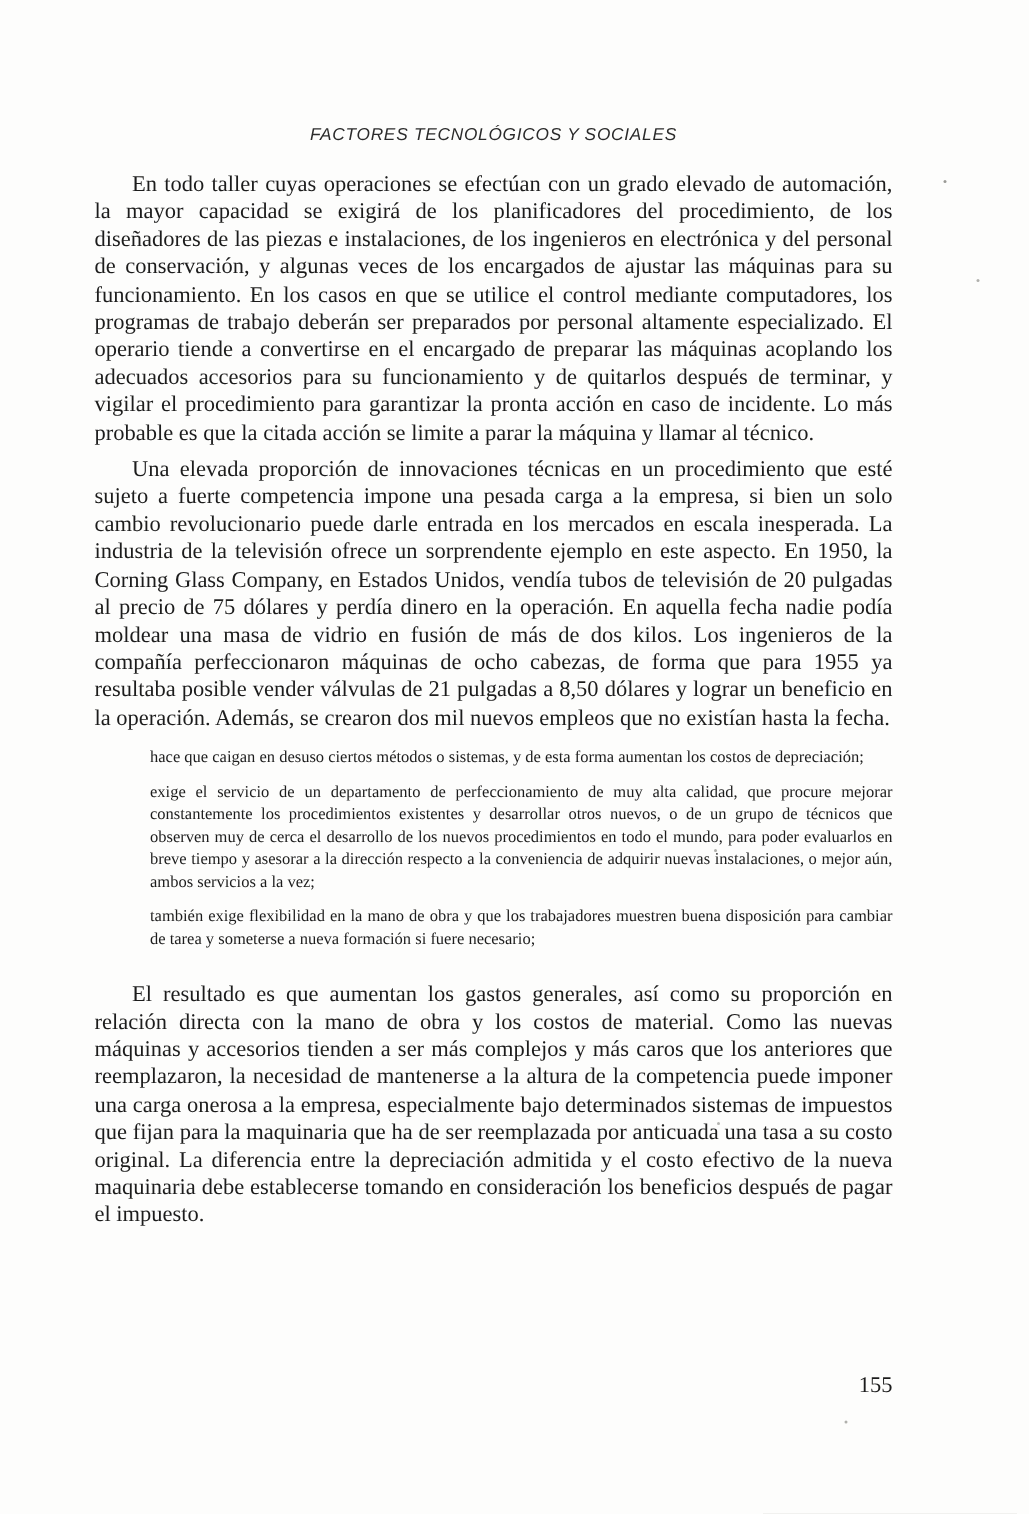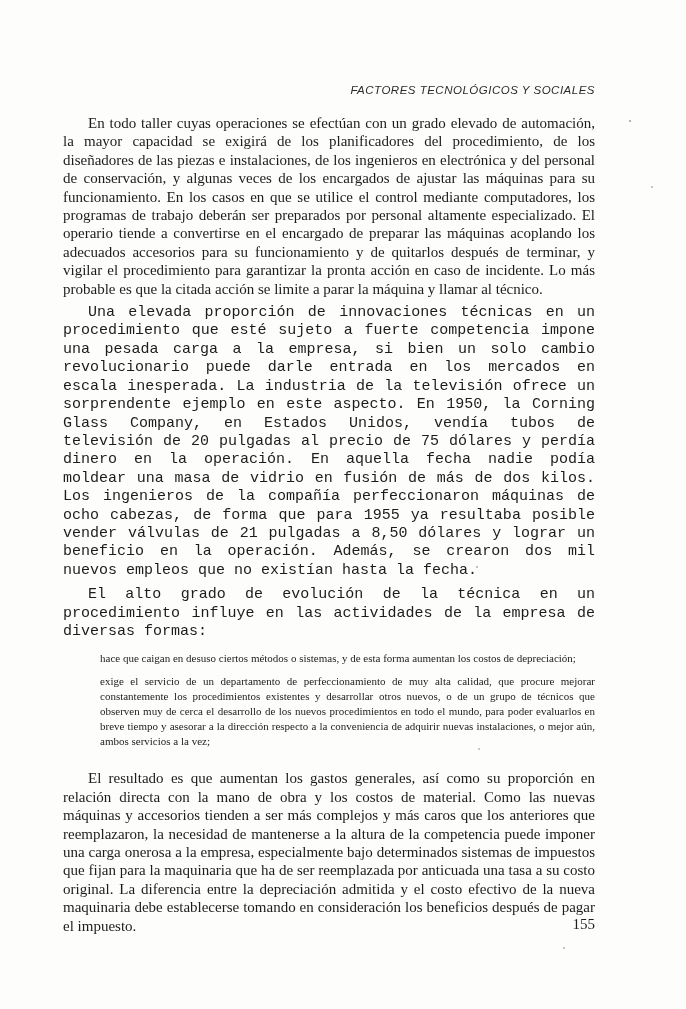--- a/index.html
+++ b/index.html
@@ -21,37 +21,36 @@
     position: absolute;
     left: 63px;
     top: 84px;
     width: 532px;
   }
   .running-header {
     font-family: "Liberation Sans", sans-serif;
     font-style: italic;
     font-size: 11.5px;
     letter-spacing: 0.5px;
-    text-align: right;
+    text-align: center;
     color: #2b2b2b;
     height: 14px;
   }
   p.para {
     margin: 0;
     font-size: 15px;
     line-height: 18.4px;
     text-align: justify;
     text-indent: 25px;
   }
   p.para.first {
     margin-top: 16px;
   }
   p.para + p.para {
     margin-top: 6px;
-    font-family: Liberation Mono, monospace;
   }
   .sub-list {
     margin: 10px 0 0 37px;
   }
   .sub-list p.list-item {
     margin: 0 0 8px 0;
     font-size: 11px;
     line-height: 15px;
     text-align: justify;
     text-indent: 0;
@@ -91,25 +90,25 @@
   <span class="speck s6"></span>
 
   <div class="text-block">
 
     <div class="running-header">FACTORES TECNOLÓGICOS Y SOCIALES</div>
 
     <p class="para first">En todo taller cuyas operaciones se efectúan con un grado elevado de automación, la mayor capacidad se exigirá de los planificadores del procedimiento, de los diseñadores de las piezas e instalaciones, de los ingenieros en electrónica y del personal de conservación, y algunas veces de los encargados de ajustar las máquinas para su funcionamiento. En los casos en que se utilice el control mediante computadores, los programas de trabajo deberán ser preparados por personal altamente especializado. El operario tiende a convertirse en el encargado de preparar las máquinas acoplando los adecuados accesorios para su funcionamiento y de quitarlos después de terminar, y vigilar el procedimiento para garantizar la pronta acción en caso de incidente. Lo más probable es que la citada acción se limite a parar la máquina y llamar al técnico.</p>
 
     <p class="para">Una elevada proporción de innovaciones técnicas en un procedimiento que esté sujeto a fuerte competencia impone una pesada carga a la empresa, si bien un solo cambio revolucionario puede darle entrada en los mercados en escala inesperada. La industria de la televisión ofrece un sorprendente ejemplo en este aspecto. En 1950, la Corning Glass Company, en Estados Unidos, vendía tubos de televisión de 20 pulgadas al precio de 75 dólares y perdía dinero en la operación. En aquella fecha nadie podía moldear una masa de vidrio en fusión de más de dos kilos. Los ingenieros de la compañía perfeccionaron máquinas de ocho cabezas, de forma que para 1955 ya resultaba posible vender válvulas de 21 pulgadas a 8,50 dólares y lograr un beneficio en la operación. Además, se crearon dos mil nuevos empleos que no existían hasta la fecha.</p>
 
-    <p class="para">El alto grado de evolución de la técnica en un procedimiento influye en las actividades de la empresa de diversas formas:</p>
 
     <div class="sub-list">
       <p class="list-item">hace que caigan en desuso ciertos métodos o sistemas, y de esta forma aumentan los costos de depreciación;</p>
       <p class="list-item">exige el servicio de un departamento de perfeccionamiento de muy alta calidad, que procure mejorar constantemente los procedimientos existentes y desarrollar otros nuevos, o de un grupo de técnicos que observen muy de cerca el desarrollo de los nuevos procedimientos en todo el mundo, para poder evaluarlos en breve tiempo y asesorar a la dirección respecto a la conveniencia de adquirir nuevas instalaciones, o mejor aún, ambos servicios a la vez;</p>
+      <p class="list-item">también exige flexibilidad en la mano de obra y que los trabajadores muestren buena disposición para cambiar de tarea y someterse a nueva formación si fuere necesario;</p>
     </div>
 
     <p class="para closing">El resultado es que aumentan los gastos generales, así como su proporción en relación directa con la mano de obra y los costos de material. Como las nuevas máquinas y accesorios tienden a ser más complejos y más caros que los anteriores que reemplazaron, la necesidad de mantenerse a la altura de la competencia puede imponer una carga onerosa a la empresa, especialmente bajo determinados sistemas de impuestos que fijan para la maquinaria que ha de ser reemplazada por anticuada una tasa a su costo original. La diferencia entre la depreciación admitida y el costo efectivo de la nueva maquinaria debe establecerse tomando en consideración los beneficios después de pagar el impuesto.</p>
 
   </div>
 
   <div class="page-number">155</div>
 
 </div>
 

